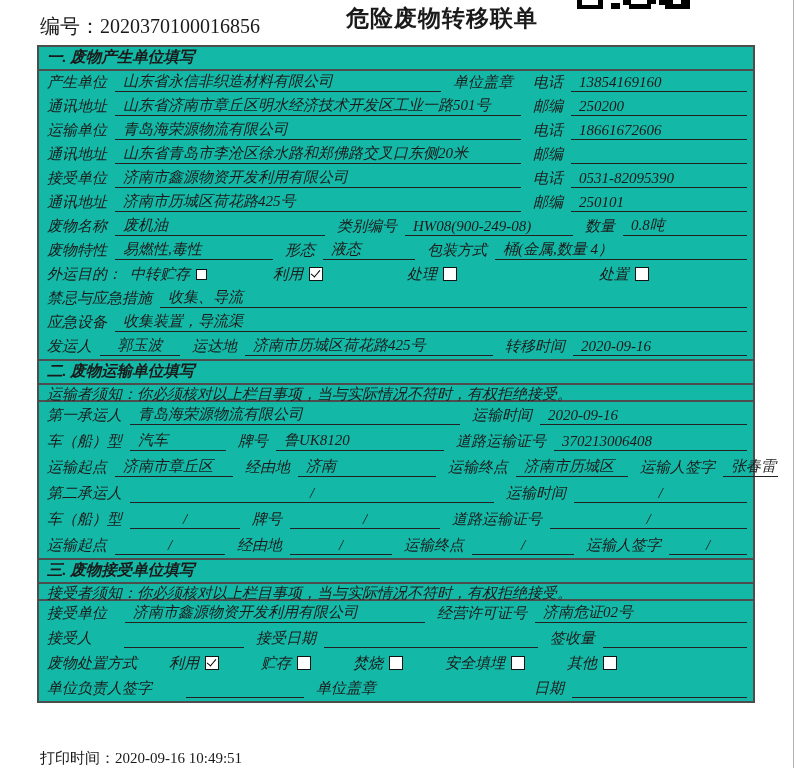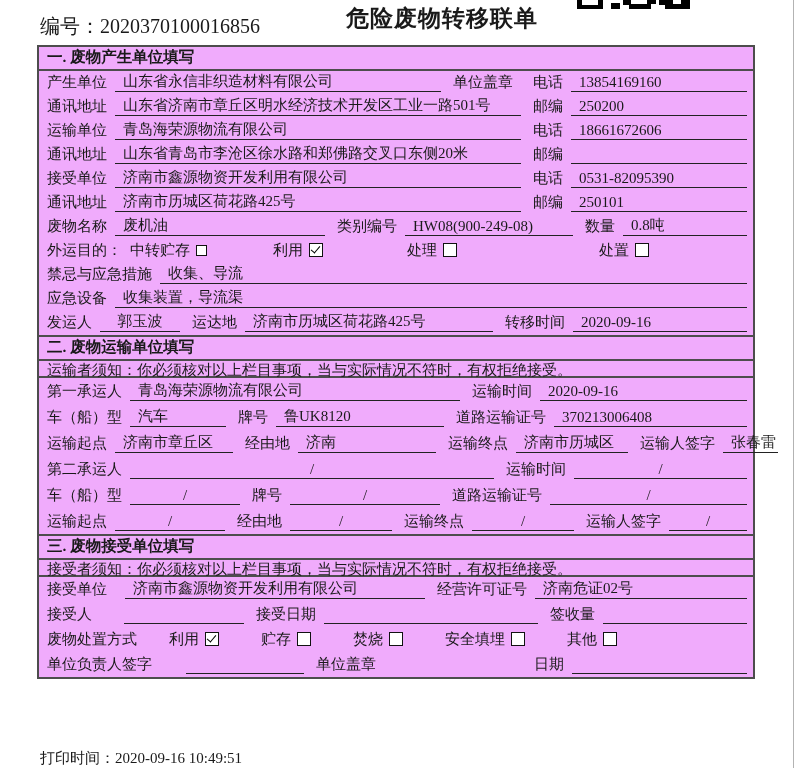--- a/index.html
+++ b/index.html
@@ -6,21 +6,21 @@
   body{
     width:796px;height:768px;position:relative;background:#ffffff;
     font-family:"Liberation Serif","DejaVu Serif",serif;
     color:#1a1a1a;font-size:15px;overflow:hidden;
   }
   .serial{position:absolute;top:13px;left:40px;font-size:20px;white-space:nowrap;}
   .doc-title{position:absolute;top:3px;left:0;width:100%;text-align:center;
     font-size:23px;font-weight:bold;padding-left:88px;box-sizing:border-box;letter-spacing:1px;}
   .qr-frag{position:absolute;left:577px;top:0;width:113px;height:9px;}
   .edge-line{position:absolute;top:0;right:2px;width:1px;height:768px;background:#b3b3b3;}
-  .form{position:absolute;left:37px;top:45px;width:718px;border:2px solid #4d4d4d;box-sizing:border-box;background:#f0abfc;}
+  .form{position:absolute;left:37px;top:45px;width:718px;border:2px solid #4d4d4d;box-sizing:border-box;background:#14b8a6;font-style:italic;}
   .sec-title{font-weight:bold;font-size:15.5px;padding:2px 6px 3px 8px;border-bottom:2px solid #4d4d4d;
     display:flex;align-items:center;box-sizing:border-box;}
   .bt{border-top:2px solid #4d4d4d;}
   .row{display:flex;align-items:flex-end;padding:0 6px 3px 8px;box-sizing:border-box;}
   .h24{height:24px;}.h25{height:25px;}.h26{height:26px;}
   .notice{height:17px;align-items:flex-start;border-bottom:2px solid #4d4d4d;padding-bottom:8px;}
   .lbl{white-space:nowrap;flex:none;margin-right:8px;}
   .ml{margin-left:12px;}
   .val{border-bottom:1px solid #222;padding:0 2px 0 8px;white-space:nowrap;flex:none;box-sizing:border-box;overflow:visible;}
   .grow{flex:1 1 auto;}
@@ -104,20 +104,28 @@
 
   <div class="row h24">
     <span class="lbl">废物名称</span>
     <span class="val" style="width:210px;">废机油</span>
     <span class="lbl ml">类别编号</span>
     <span class="val" style="width:168px;">HW08(900-249-08)</span>
     <span class="lbl ml">数量</span>
     <span class="val grow">0.8吨</span>
   </div>
 
+  <div class="row h24">
+    <span class="lbl">废物特性</span>
+    <span class="val" style="width:158px;">易燃性,毒性</span>
+    <span class="lbl ml">形态</span>
+    <span class="val" style="width:92px;">液态</span>
+    <span class="lbl ml">包装方式</span>
+    <span class="val grow">桶(金属,数量 4）</span>
+  </div>
 
   <div class="row h24">
     <span class="lbl">外运目的：</span>
     <span class="opt" style="margin-right:66px;">
       <span>中转贮存</span>
       <span class="cb small"></span>
     </span>
     <span class="opt" style="margin-right:84px;">
       <span>利用</span>
       <span class="cb checked"></span>

